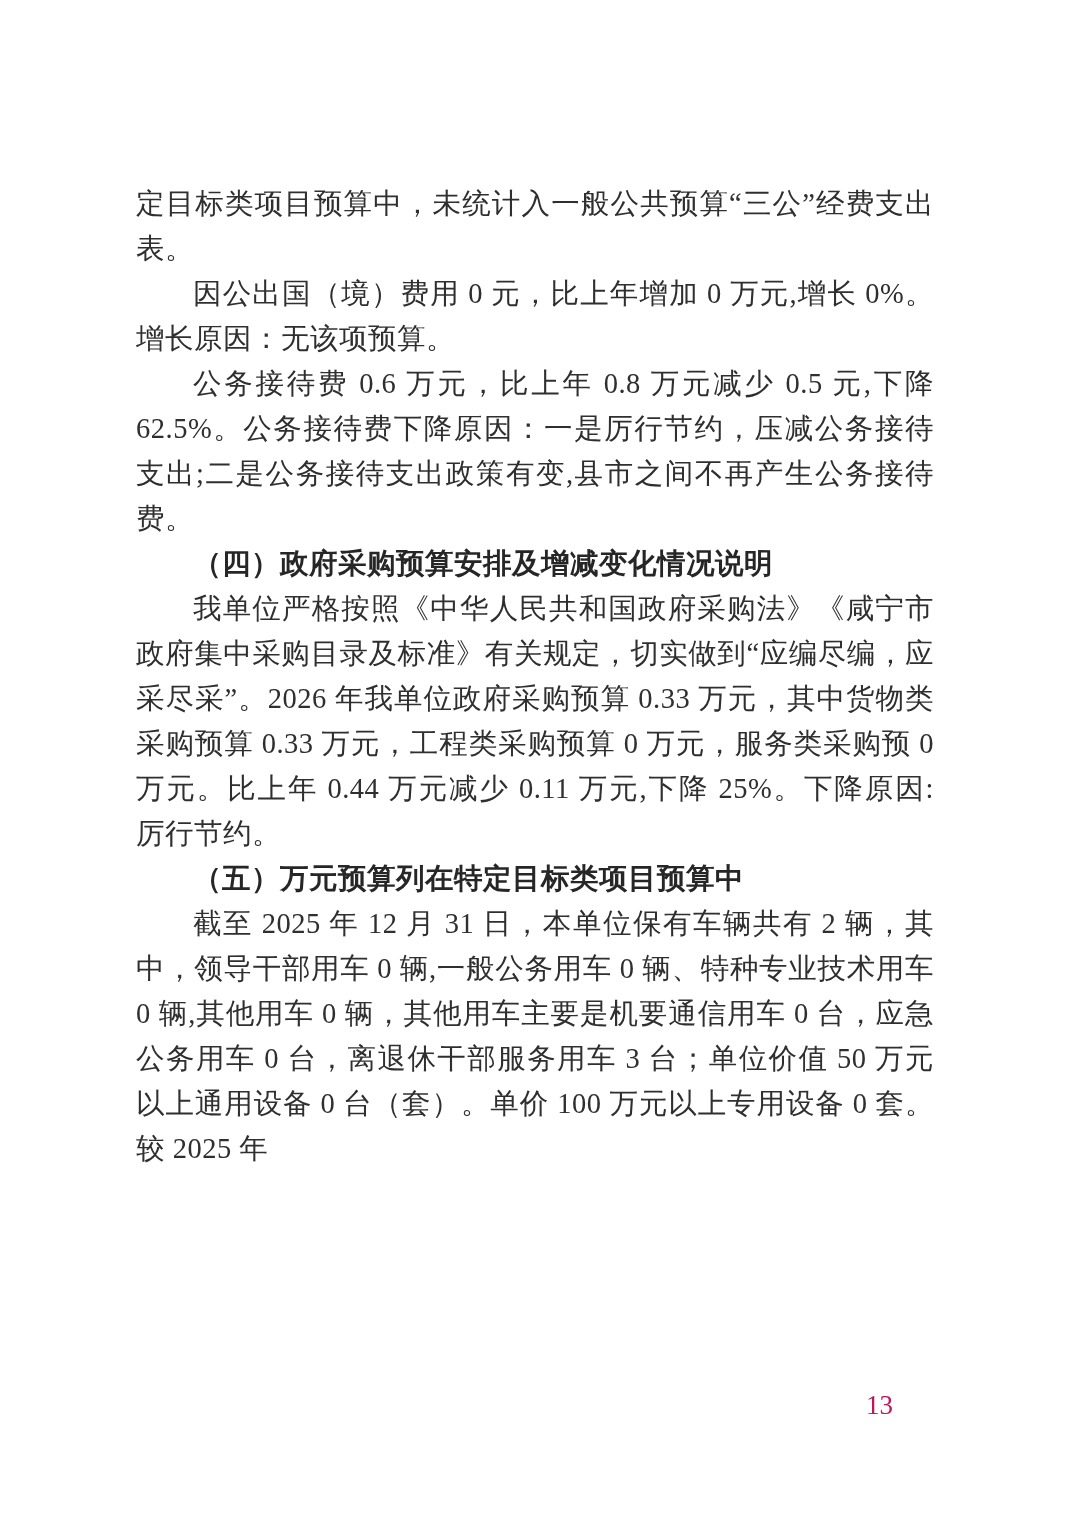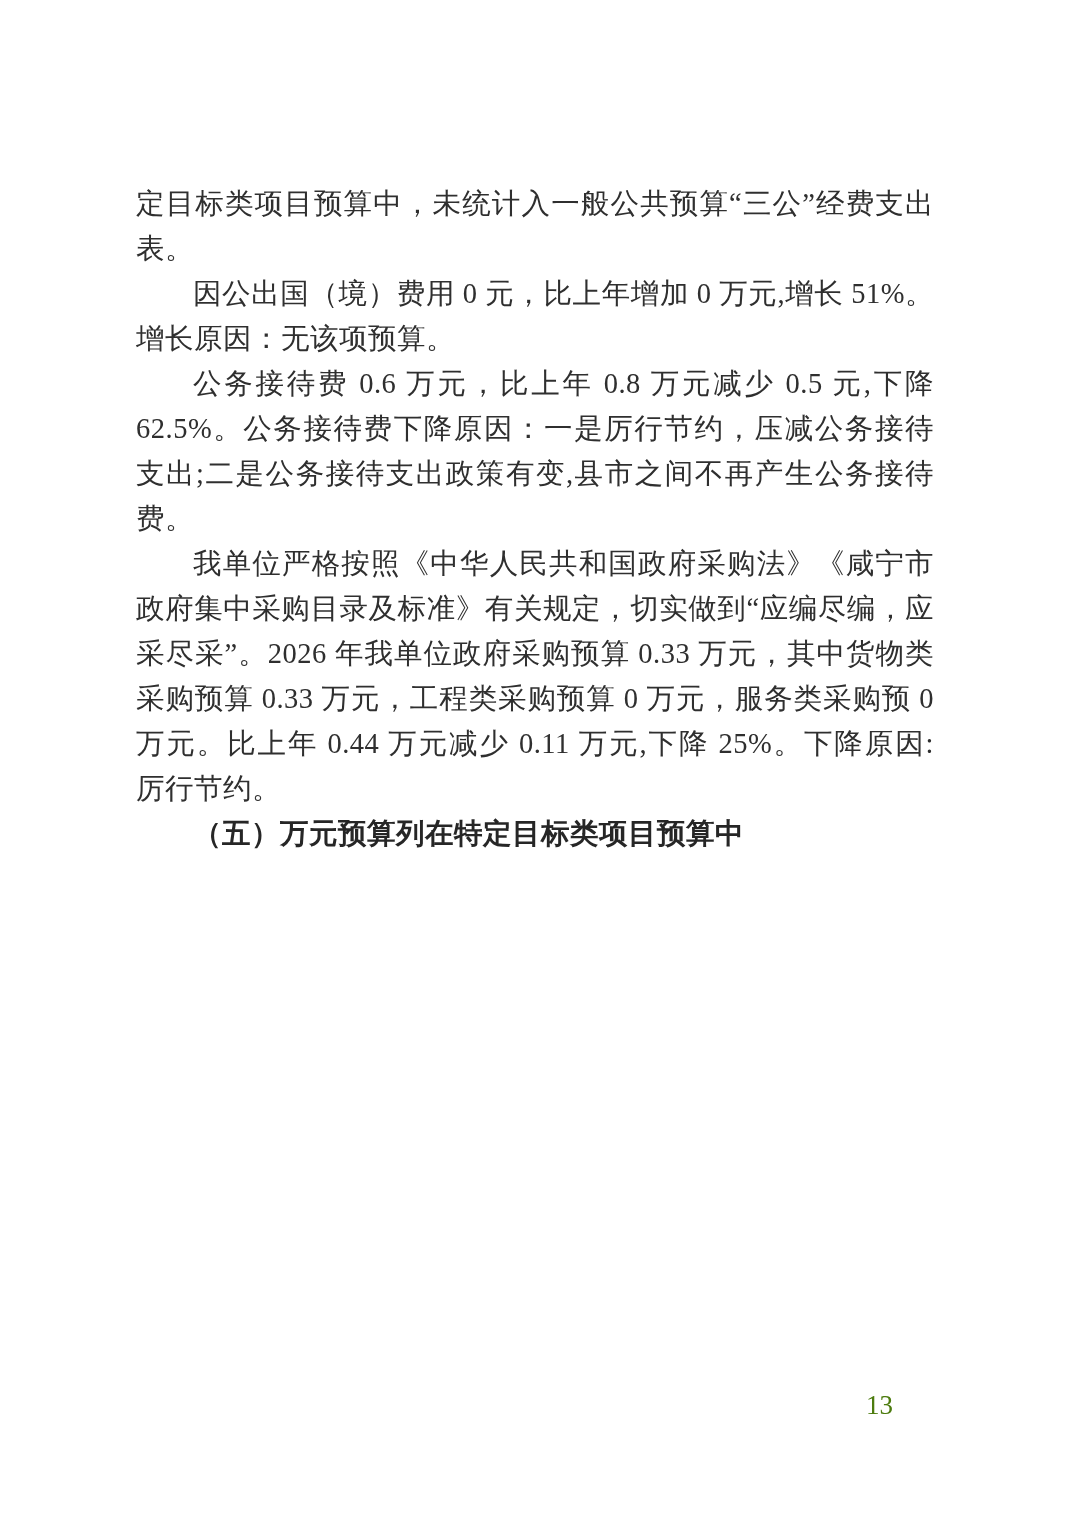--- a/index.html
+++ b/index.html
@@ -36,29 +36,31 @@
   }
   .content p.heading {
     font-weight: bold;
     color: #262626;
   }
   .page-number {
     position: absolute;
     left: 866px;
     top: 1390px;
     font-size: 27px;
-    color: #4d7c0f;
+    color: #be185d;
     font-family: "Liberation Serif", "DejaVu Serif", serif;
   }
 </style>
 </head>
 <body>
 
 <div class="page">
   <div class="content">
     <p class="no-indent">定目标类项目预算中，未统计入一般公共预算“三公”经费支出表。</p>
-    <p>因公出国（境）费用 0 元，比上年增加 0 万元,增长 51%。增长原因：无该项预算。</p>
+    <p>因公出国（境）费用 0 元，比上年增加 0 万元,增长 0%。增长原因：无该项预算。</p>
     <p>公务接待费 0.6 万元，比上年 0.8 万元减少 0.5 元,下降 62.5%。公务接待费下降原因：一是厉行节约，压减公务接待支出;二是公务接待支出政策有变,县市之间不再产生公务接待费。</p>
+    <p class="heading">（四）政府采购预算安排及增减变化情况说明</p>
     <p>我单位严格按照《中华人民共和国政府采购法》《咸宁市政府集中采购目录及标准》有关规定，切实做到“应编尽编，应采尽采”。2026 年我单位政府采购预算 0.33 万元，其中货物类采购预算 0.33 万元，工程类采购预算 0 万元，服务类采购预 0 万元。比上年 0.44 万元减少 0.11 万元,下降 25%。下降原因: 厉行节约。</p>
     <p class="heading">（五）万元预算列在特定目标类项目预算中</p>
+    <p>截至 2025 年 12 月 31 日，本单位保有车辆共有 2 辆，其中，领导干部用车 0 辆,一般公务用车 0 辆、特种专业技术用车 0 辆,其他用车 0 辆，其他用车主要是机要通信用车 0 台，应急公务用车 0 台，离退休干部服务用车 3 台；单位价值 50 万元以上通用设备 0 台（套）。单价 100 万元以上专用设备 0 套。较 2025 年</p>
   </div>
   <div class="page-number">13</div>
 </div>
 
 </body></html>

